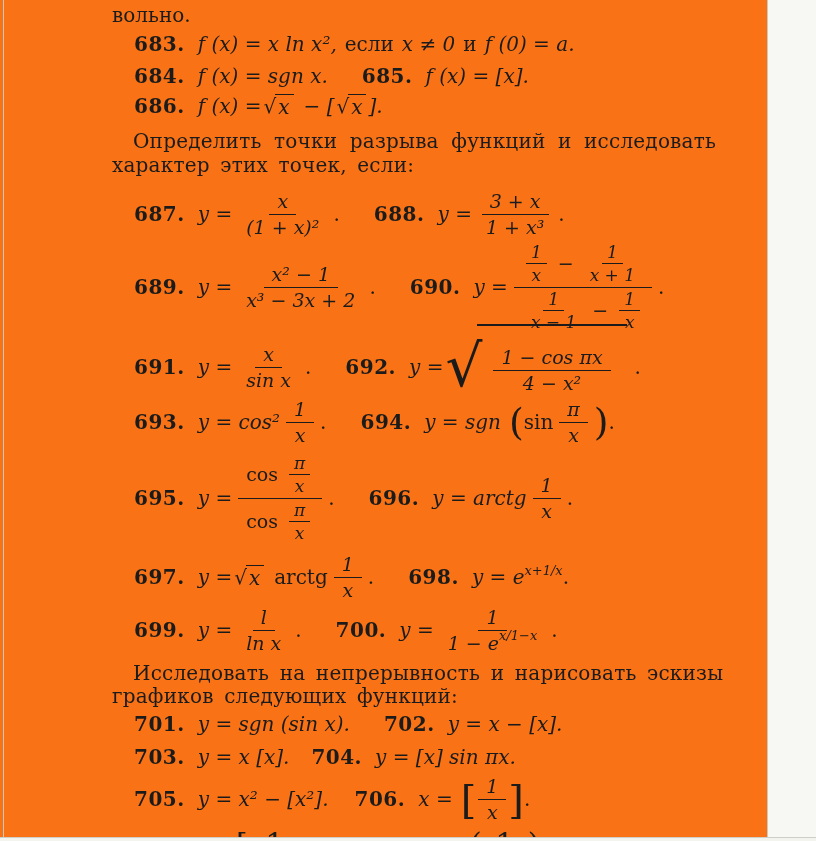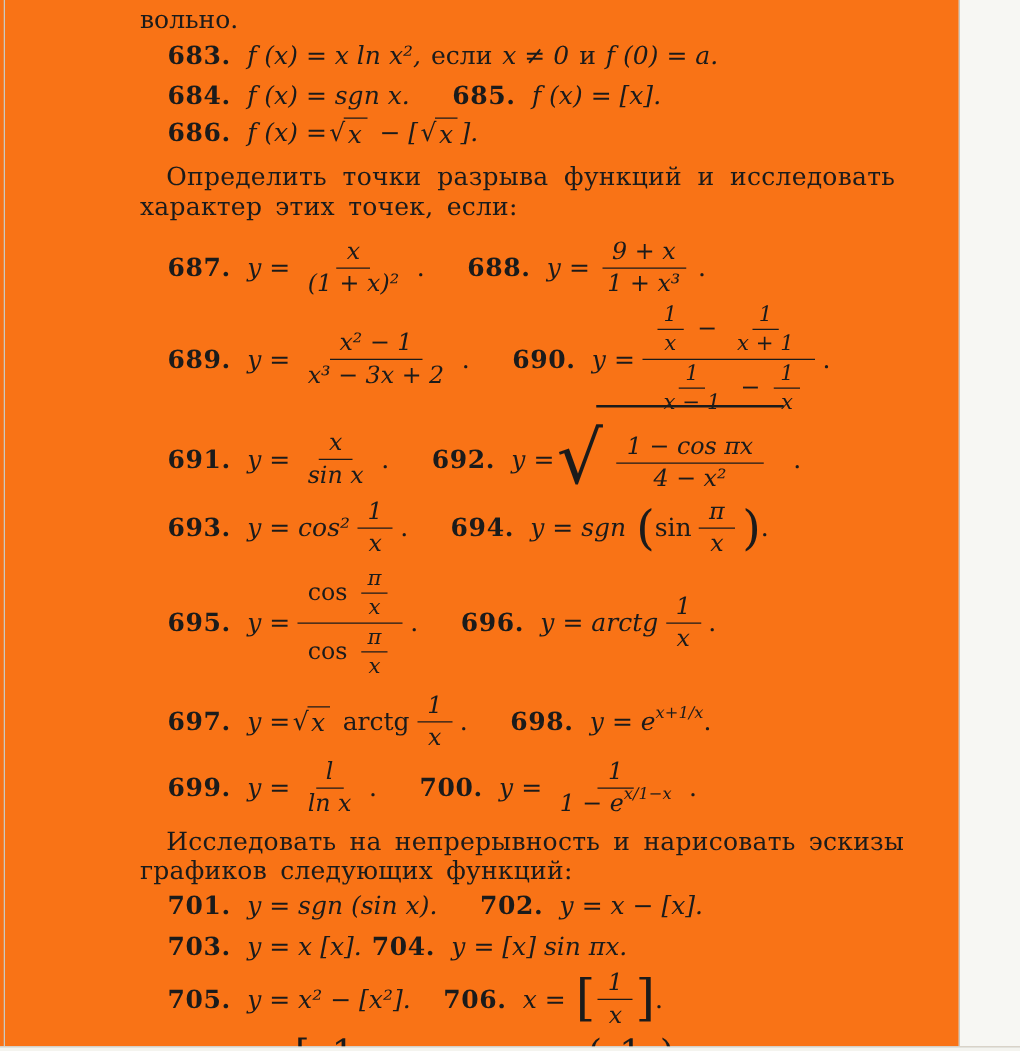--- a/index.html
+++ b/index.html
@@ -98,21 +98,21 @@
     <span class="no">687.</span>
     <span class="it">y =</span>
     <span class="frac">
       <span class="fn it">x</span>
       <span class="fd it">(1 + x)²</span>
     </span>
     <span>.</span>
     <span class="no no2">688.</span>
     <span class="it">y =</span>
     <span class="frac">
-      <span class="fn it">9 + x</span>
+      <span class="fn it">3 + x</span>
       <span class="fd it">1 + x³</span>
     </span>
     <span>.</span>
   </div>
 
   <div class="row" style="left:134px;top:238px;height:98px;">
     <span class="no">689.</span>
     <span class="it">y =</span>
     <span class="frac">
       <span class="fn it">x² − 1</span>
@@ -272,21 +272,21 @@
   <div class="row" style="left:134px;top:710px;height:28px;">
     <span class="no">701.</span>
     <span class="it">y = sgn (sin x).</span>
     <span class="no no2">702.</span>
     <span class="it">y = x − [x].</span>
   </div>
 
   <div class="row" style="left:134px;top:743px;height:28px;">
     <span class="no">703.</span>
     <span class="it">y = x [x].</span>
-    <span class="no" style="margin-left:8px;">704.</span>
+    <span class="no" style="margin-left:22px;">704.</span>
     <span class="it">y = [x] sin πx.</span>
   </div>
 
   <div class="row" style="left:134px;top:774px;height:50px;">
     <span class="no">705.</span>
     <span class="it">y = x² − [x²].</span>
     <span class="no" style="margin-left:26px;">706.</span>
     <span class="it">x =</span>
     <span class="bigb gap-s">[</span>
     <span class="frac" style="margin:0 2px;">

